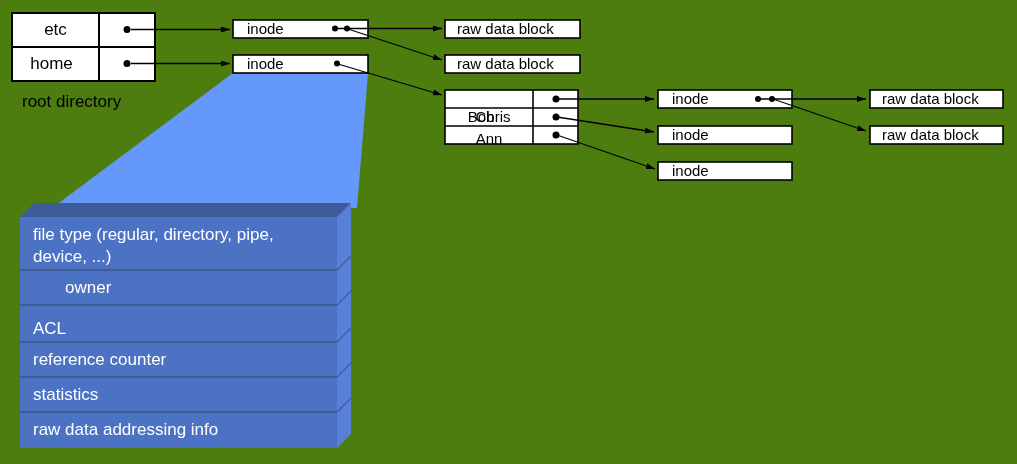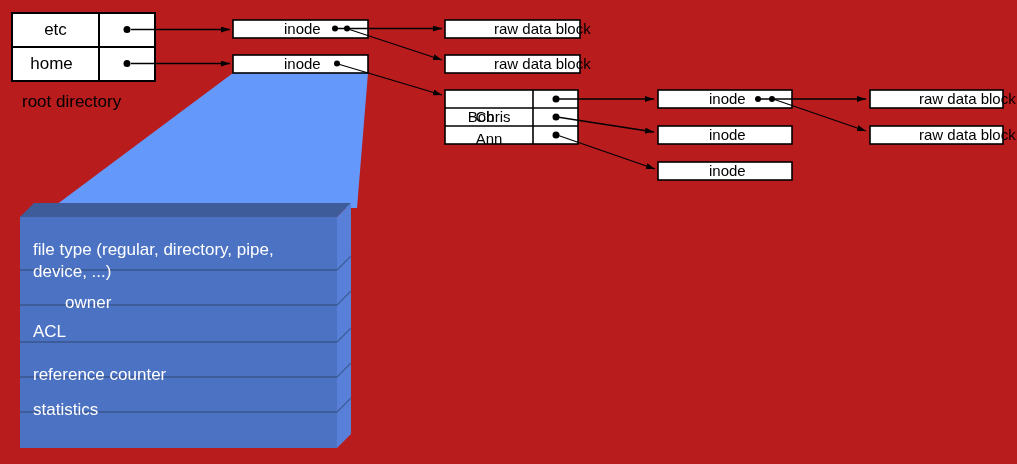--- a/index.html
+++ b/index.html
@@ -1,29 +1,29 @@
 <!DOCTYPE html>
 <html><head>
 <meta charset="utf-8">
 <style>
   html,body{margin:0;padding:0;background:#ffffff;}
   #stage{
-    position:relative;width:1017px;height:464px;background:#b91c1c;overflow:hidden;
+    position:relative;width:1017px;height:464px;background:#4d7c0f;overflow:hidden;
     font-family:"Liberation Sans",sans-serif;color:#000;
   }
   #layer-svg{position:absolute;left:0;top:0;}
   .lbl{position:absolute;white-space:nowrap;}
   .cell{text-align:center;}
-  .box-lbl{font-size:15px;line-height:18px;margin-left:37px;}
+  .box-lbl{font-size:15px;line-height:18px;}
   .tbl-lbl{font-size:17px;line-height:34px;}
   .dir-lbl{font-size:15px;line-height:18px;}
   .caption{font-size:17px;line-height:20px;text-align:right;}
   .field-row{
     position:absolute;left:20px;width:317px;box-sizing:border-box;
-    padding:22px 18px 0 13px;font-size:17px;line-height:22px;color:#ffffff;
+    padding:7px 18px 0 13px;font-size:17px;line-height:22px;color:#ffffff;
     white-space:normal;
   }
 </style>
 </head>
 <body>
 
 <div id="stage">
 
   <svg id="layer-svg" width="1017" height="464" viewBox="0 0 1017 464">
     <defs>
@@ -123,17 +123,18 @@
 
   <div class="lbl box-lbl" style="left:672px;top:90px;">inode</div>
   <div class="lbl box-lbl" style="left:672px;top:126px;">inode</div>
   <div class="lbl box-lbl" style="left:672px;top:162px;">inode</div>
 
   <div class="lbl box-lbl" style="left:882px;top:90px;">raw data block</div>
   <div class="lbl box-lbl" style="left:882px;top:126px;">raw data block</div>
 
   <div class="field-row" style="top:217px;height:53px;">file type (regular, directory, pipe, device, ...)</div>
   <div class="field-row" style="top:270px;height:35px;margin-left:32px;">owner</div>
-  <div class="field-row" style="top:299px;height:37px;">ACL</div>
+  <div class="field-row" style="top:311px;height:37px;">ACL</div>
   <div class="field-row" style="top:377px;height:35px;">statistics</div>
   <div class="field-row" style="top:342px;height:35px;">reference counter</div>
+  <div class="field-row" style="top:412px;height:36px;">raw data addressing info</div>
 
 </div>
 
 </body></html>

